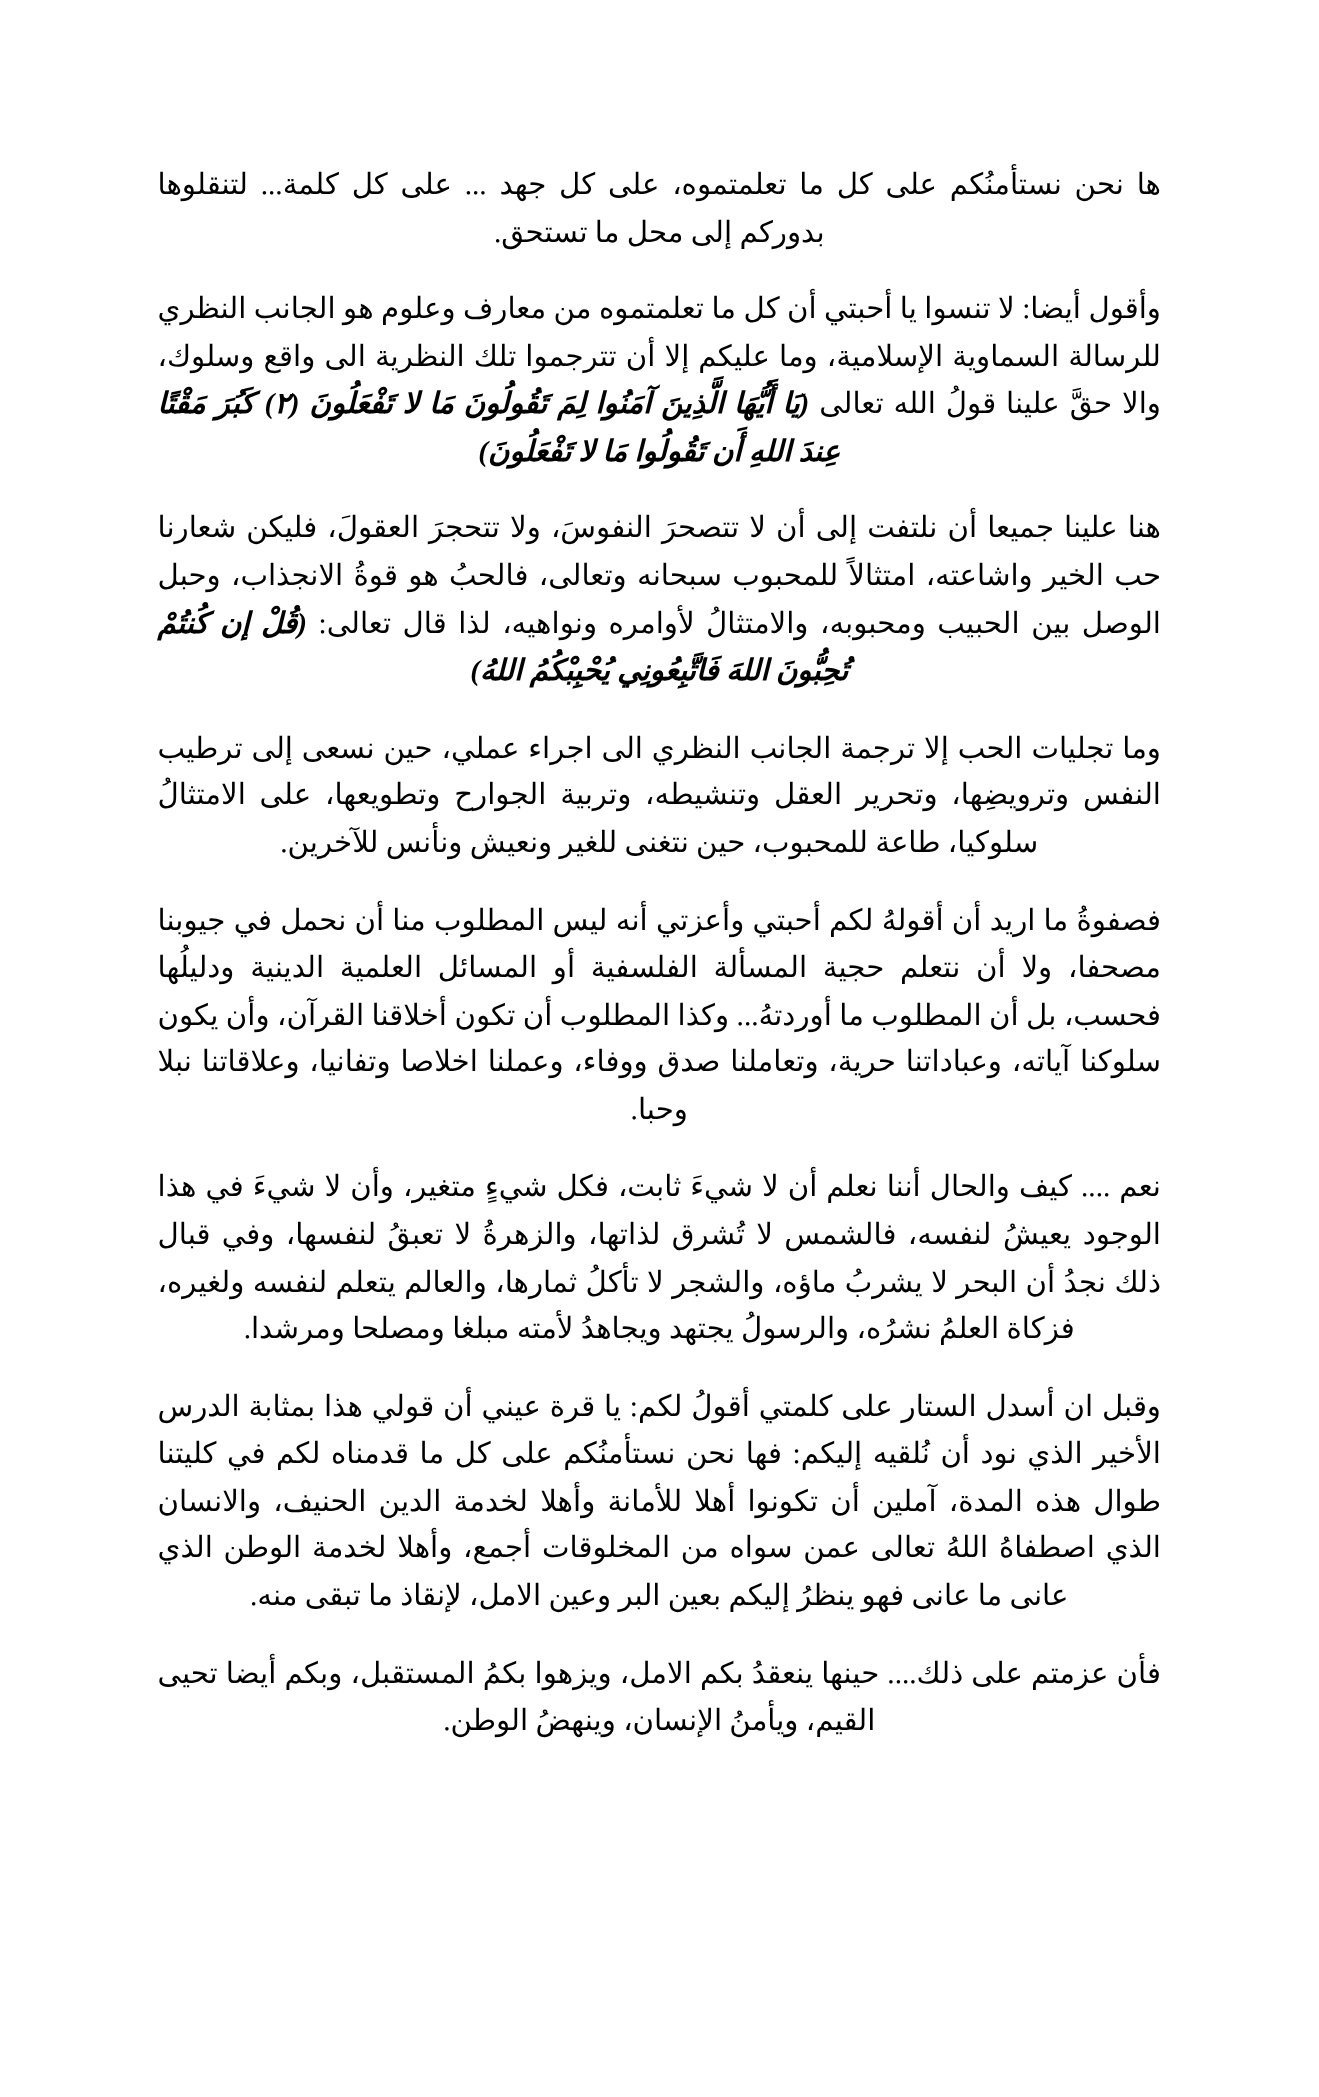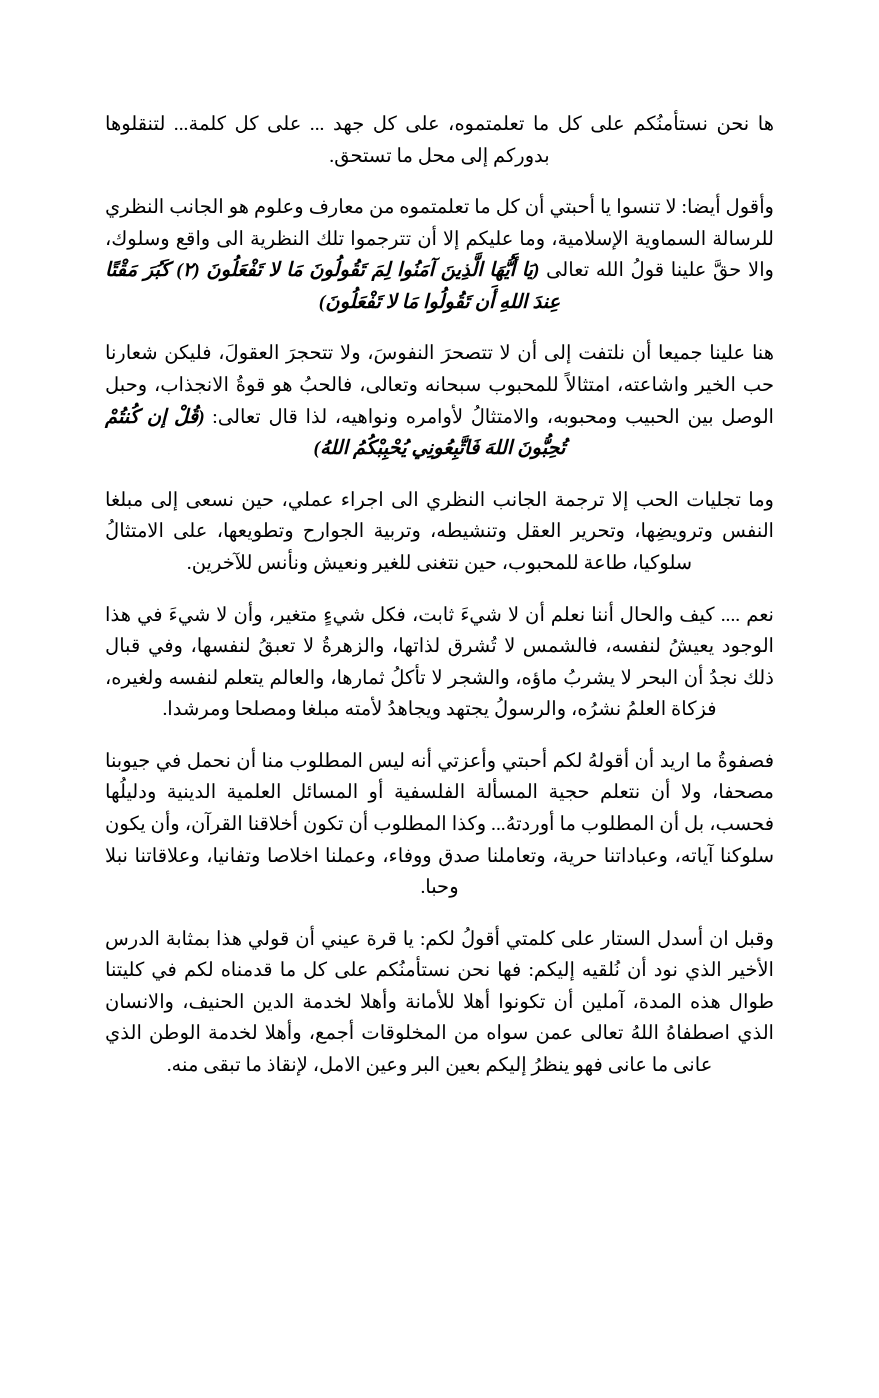--- a/index.html
+++ b/index.html
@@ -41,22 +41,23 @@
 <body>
 
 <div class="page">
 
   <p class="para">ها نحن نستأمنُكم على كل ما تعلمتموه، على كل جهد ... على كل كلمة... لتنقلوها بدوركم إلى محل ما تستحق.</p>
 
   <p class="para"><span>وأقول أيضا: لا تنسوا يا أحبتي أن كل ما تعلمتموه من معارف وعلوم هو الجانب النظري للرسالة السماوية الإسلامية، وما عليكم إلا أن تترجموا تلك النظرية الى واقع وسلوك، والا حقَّ علينا قولُ الله تعالى </span><span class="quran">(يَا أَيُّهَا الَّذِينَ آمَنُوا لِمَ تَقُولُونَ مَا لا تَفْعَلُونَ (٢) كَبُرَ مَقْتًا عِندَ اللهِ أَن تَقُولُوا مَا لا تَفْعَلُونَ)</span><span></span></p>
 
   <p class="para"><span>هنا علينا جميعا أن نلتفت إلى أن لا تتصحرَ النفوسَ، ولا تتحجرَ العقولَ، فليكن شعارنا حب الخير واشاعته، امتثالاً للمحبوب سبحانه وتعالى، فالحبُ هو قوةُ الانجذاب، وحبل الوصل بين الحبيب ومحبوبه، والامتثالُ لأوامره ونواهيه، لذا قال تعالى:  </span><span class="quran">(قُلْ إن كُنتُمْ تُحِبُّونَ اللهَ فَاتَّبِعُونِي يُحْبِبْكُمُ اللهُ)</span><span></span></p>
 
-  <p class="para">وما تجليات الحب إلا ترجمة الجانب النظري الى اجراء عملي، حين نسعى إلى مبلغا النفس وترويضِها، وتحرير العقل وتنشيطه، وتربية الجوارح وتطويعها، على الامتثالُ سلوكيا، طاعة للمحبوب، حين نتغنى للغير ونعيش ونأنس للآخرين.</p>
+  <p class="para">وما تجليات الحب إلا ترجمة الجانب النظري الى اجراء عملي، حين نسعى إلى ترطيب النفس وترويضِها، وتحرير العقل وتنشيطه، وتربية الجوارح وتطويعها، على الامتثالُ سلوكيا، طاعة للمحبوب، حين نتغنى للغير ونعيش ونأنس للآخرين.</p>
+
+  <p class="para">فصفوةُ ما اريد أن أقولهُ لكم أحبتي وأعزتي أنه ليس المطلوب منا أن نحمل في جيوبنا مصحفا، ولا أن نتعلم حجية المسألة الفلسفية أو المسائل العلمية الدينية ودليلُها فحسب، بل أن المطلوب ما أوردتهُ... وكذا المطلوب أن تكون أخلاقنا القرآن، وأن يكون سلوكنا آياته، وعباداتنا حرية، وتعاملنا صدق ووفاء، وعملنا اخلاصا وتفانيا، وعلاقاتنا نبلا وحبا.</p>
 
   <p class="para">نعم .... كيف والحال أننا نعلم أن لا شيءَ ثابت، فكل شيءٍ متغير، وأن لا شيءَ في هذا الوجود يعيشُ لنفسه، فالشمس لا تُشرق لذاتها، والزهرةُ لا تعبقُ لنفسها، وفي قبال ذلك نجدُ أن البحر لا يشربُ ماؤه، والشجر لا تأكلُ ثمارها، والعالم يتعلم لنفسه ولغيره، فزكاة العلمُ نشرُه، والرسولُ يجتهد ويجاهدُ لأمته مبلغا ومصلحا ومرشدا.</p>
 
-  <p class="para">فصفوةُ ما اريد أن أقولهُ لكم أحبتي وأعزتي أنه ليس المطلوب منا أن نحمل في جيوبنا مصحفا، ولا أن نتعلم حجية المسألة الفلسفية أو المسائل العلمية الدينية ودليلُها فحسب، بل أن المطلوب ما أوردتهُ... وكذا المطلوب أن تكون أخلاقنا القرآن، وأن يكون سلوكنا آياته، وعباداتنا حرية، وتعاملنا صدق ووفاء، وعملنا اخلاصا وتفانيا، وعلاقاتنا نبلا وحبا.</p>
-
   <p class="para">وقبل ان أسدل الستار على كلمتي أقولُ لكم: يا قرة عيني أن قولي هذا بمثابة الدرس الأخير الذي نود أن نُلقيه إليكم: فها نحن نستأمنُكم على كل ما قدمناه لكم في كليتنا طوال هذه المدة، آملين أن تكونوا أهلا للأمانة وأهلا لخدمة الدين الحنيف، والانسان الذي اصطفاهُ اللهُ تعالى عمن سواه من المخلوقات أجمع، وأهلا لخدمة الوطن الذي عانى ما عانى فهو ينظرُ إليكم بعين البر وعين الامل، لإنقاذ ما تبقى منه.</p>
 
+  <p class="para">فأن عزمتم على ذلك.... حينها ينعقدُ بكم الامل، ويزهوا بكمُ المستقبل، وبكم أيضا تحيى القيم، ويأمنُ الإنسان، وينهضُ الوطن.</p>
 
 </div>
 
 </body></html>

